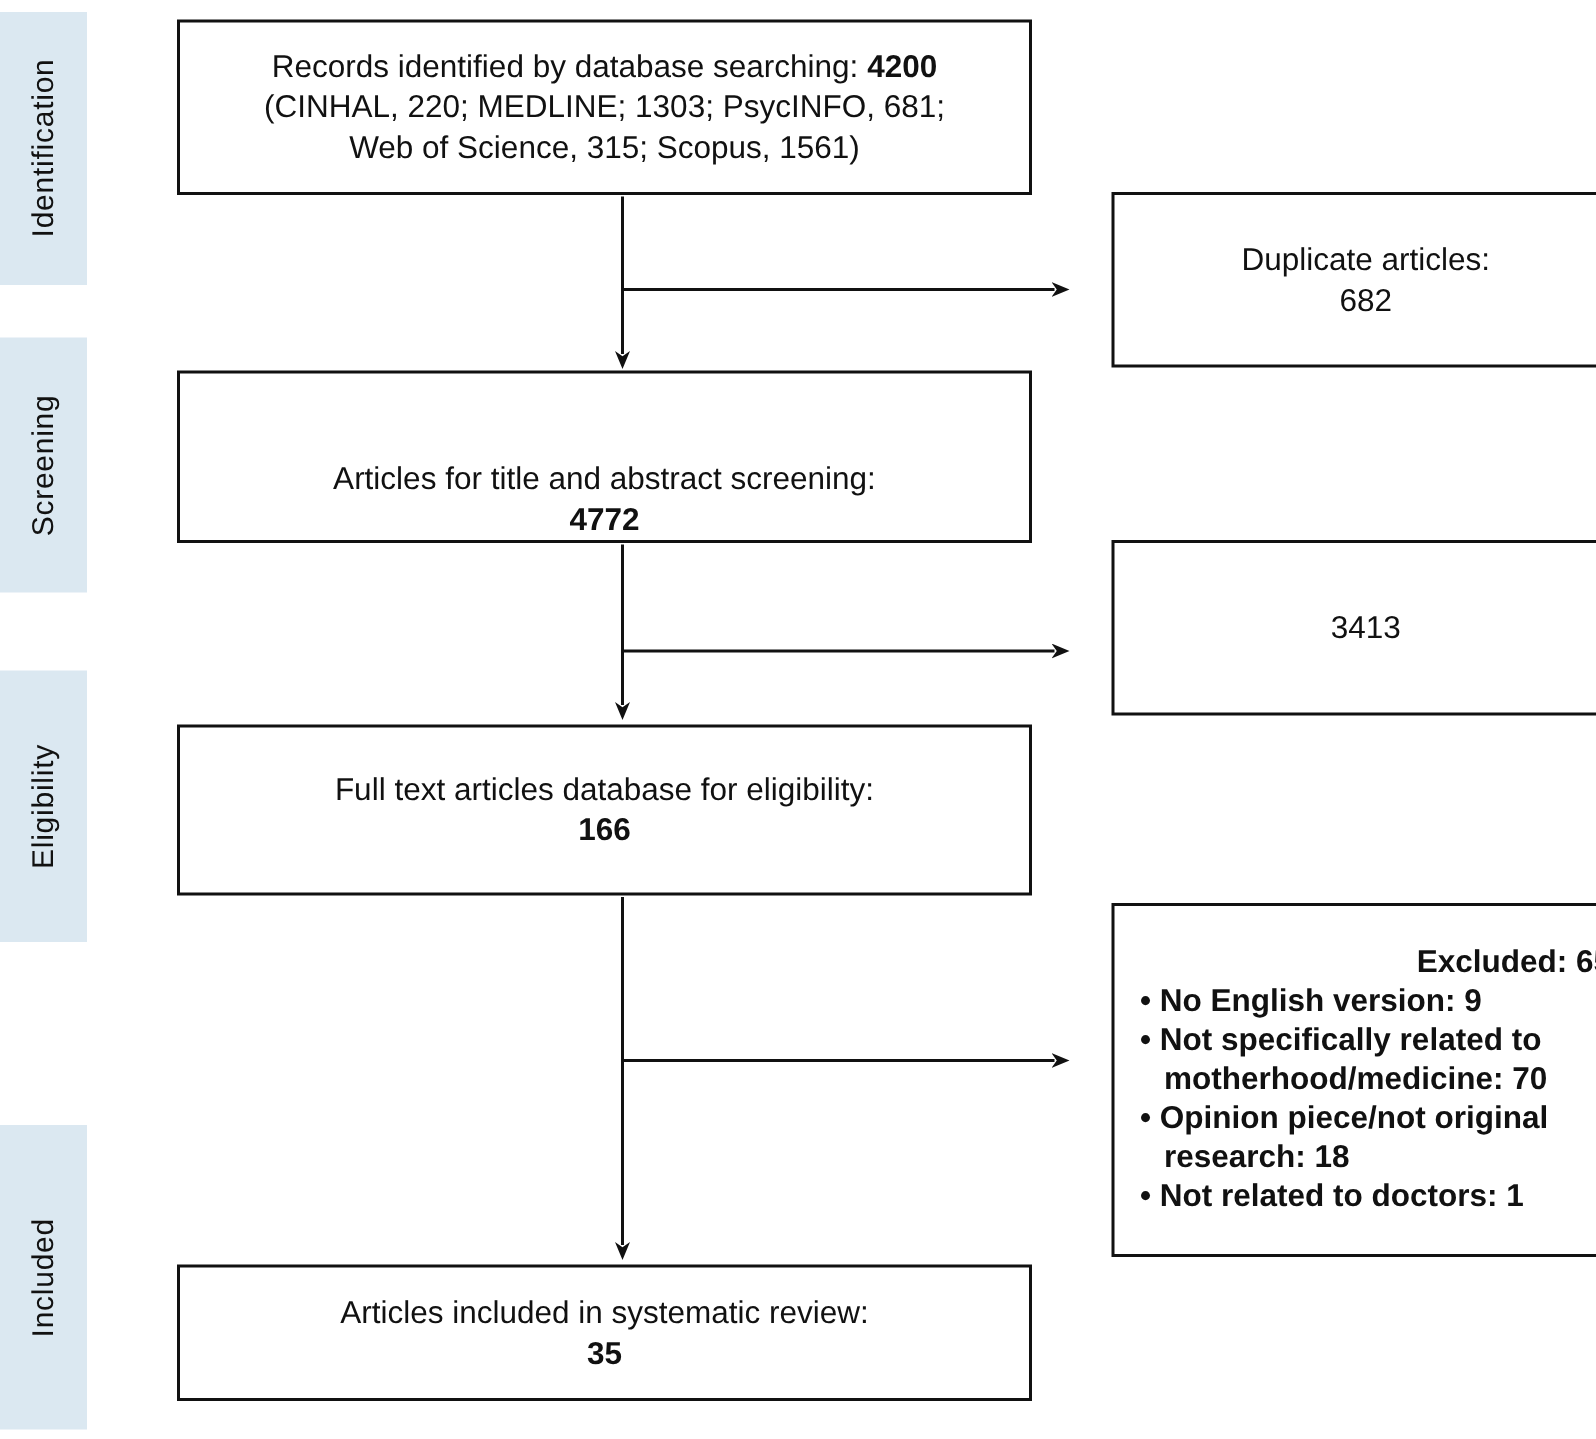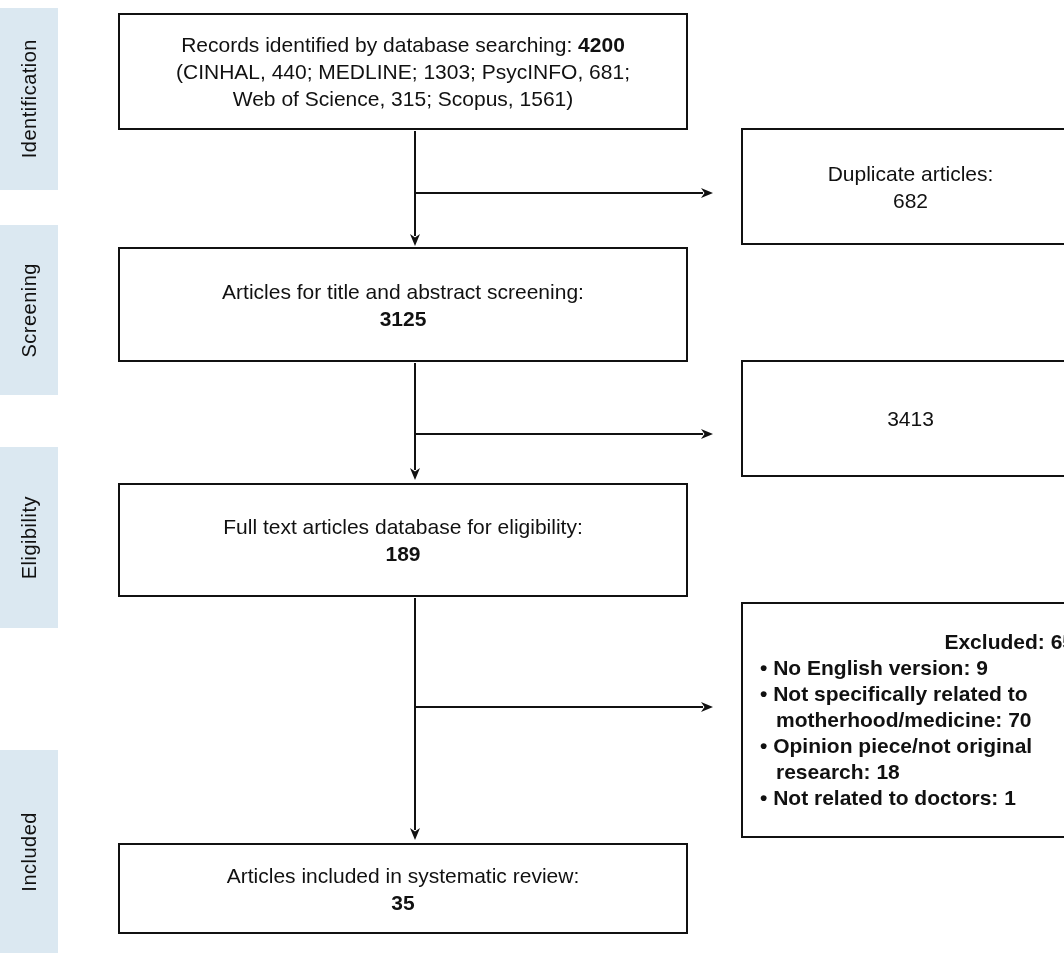--- a/index.html
+++ b/index.html
@@ -50,21 +50,21 @@
     justify-content: center;
     text-align: center;
     font-size: 21px;
     line-height: 27px;
     z-index: 2;
   }
   .main-box  { left: 118px; width: 570px; }
   .side-box  { left: 741px; width: 339px; }
 
   .box-identified { top: 13px;  height: 117px; }
-  .box-screening  { top: 247px; height: 115px; }
+  .box-screening  { top: 247px; height: 115px; justify-content: flex-end; }
   .box-eligible   { top: 483px; height: 114px; }
   .box-included   { top: 843px; height: 91px; }
 
   .box-duplicates { top: 128px; height: 117px; }
   .box-recexcl    { top: 360px; height: 117px; }
   .box-excluded   {
     top: 602px; height: 236px;
     align-items: flex-end;
     text-align: left;
     justify-content: center;
@@ -116,32 +116,32 @@
   </div>
   <div class="stage stage-included">
     <span>Included</span>
   </div>
 
   <div class="box main-box box-identified">
     <div>
       <span>Records identified by database searching:</span>
       <span class="bold-value">4200</span>
     </div>
-    <div>(CINHAL, 440; MEDLINE; 1303; PsycINFO, 681;</div>
+    <div>(CINHAL, 220; MEDLINE; 1303; PsycINFO, 681;</div>
     <div>Web of Science, 315; Scopus, 1561)</div>
   </div>
 
   <div class="box main-box box-screening">
     <div>Articles for title and abstract screening:</div>
-    <div class="bold-value">3125</div>
+    <div class="bold-value">4772</div>
   </div>
 
   <div class="box main-box box-eligible">
     <div>Full text articles database for eligibility:</div>
-    <div class="bold-value">189</div>
+    <div class="bold-value">166</div>
   </div>
 
   <div class="box main-box box-included">
     <div>Articles included in systematic review:</div>
     <div class="bold-value">35</div>
   </div>
 
   <div class="box side-box box-duplicates">
     <div>Duplicate articles:</div>
     <div>682</div>

